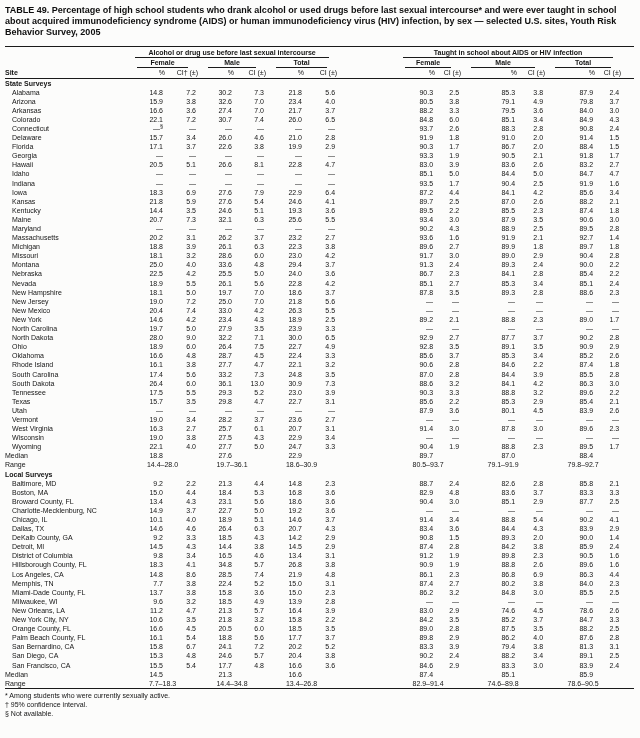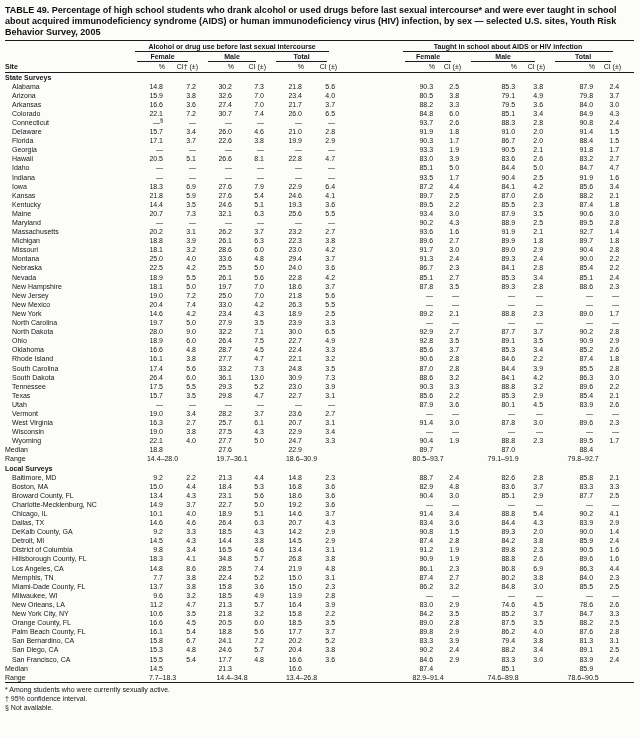--- a/index.html
+++ b/index.html
@@ -7,21 +7,21 @@
     width:640px;height:738px;
     background:#fcfcfb;color:#141414;
     font-family:"Liberation Sans","DejaVu Sans",sans-serif;
     overflow:hidden;
   }
   .wrap{padding:5px 6px 0 5px;}
   .title{
     font-weight:bold;font-size:9px;line-height:11px;
     letter-spacing:0;color:#0e0e0e;
     border-bottom:1.4px solid #1a1a1a;
-    padding-bottom:2px;
+    padding-bottom:8px;
   }
   table{
     border-collapse:collapse;table-layout:fixed;
     width:629px;margin-top:1px;
     border-bottom:1px solid #1a1a1a;
   }
   th,td{
     padding:0;font-size:7px;line-height:9.1px;
     font-weight:normal;white-space:nowrap;vertical-align:bottom;
   }

